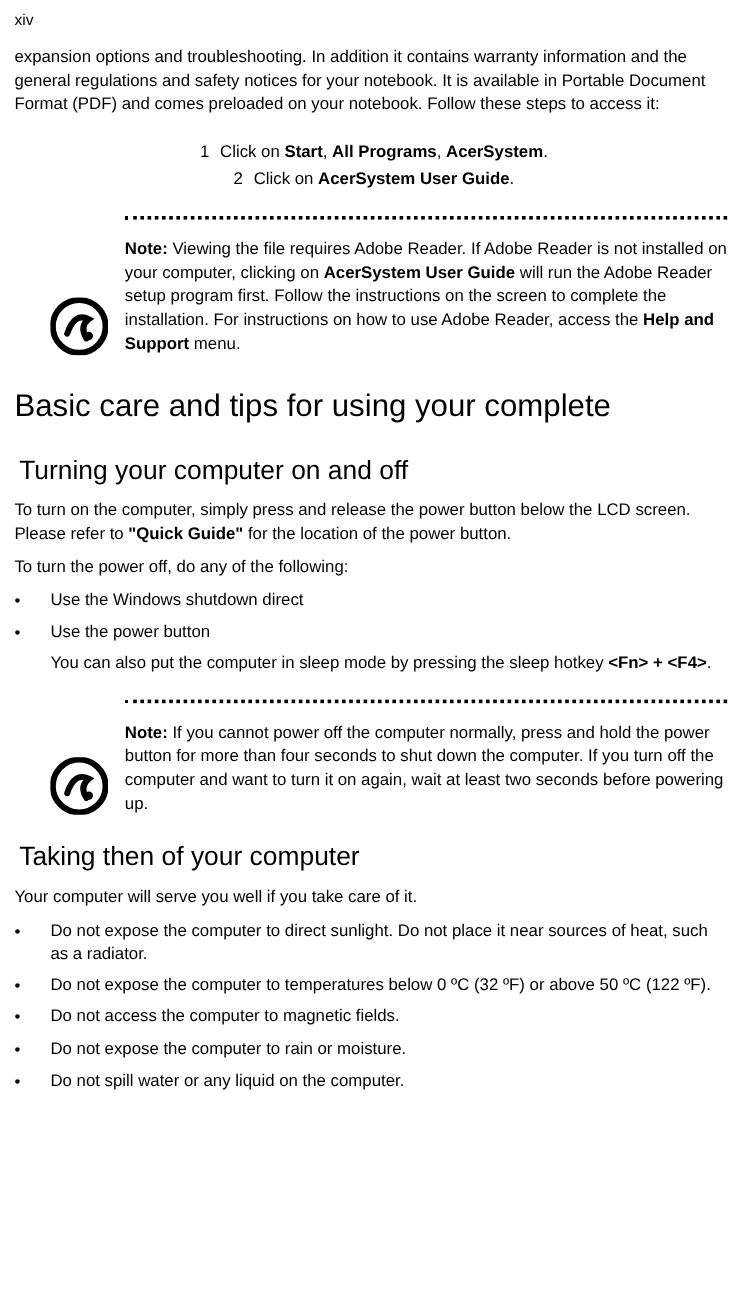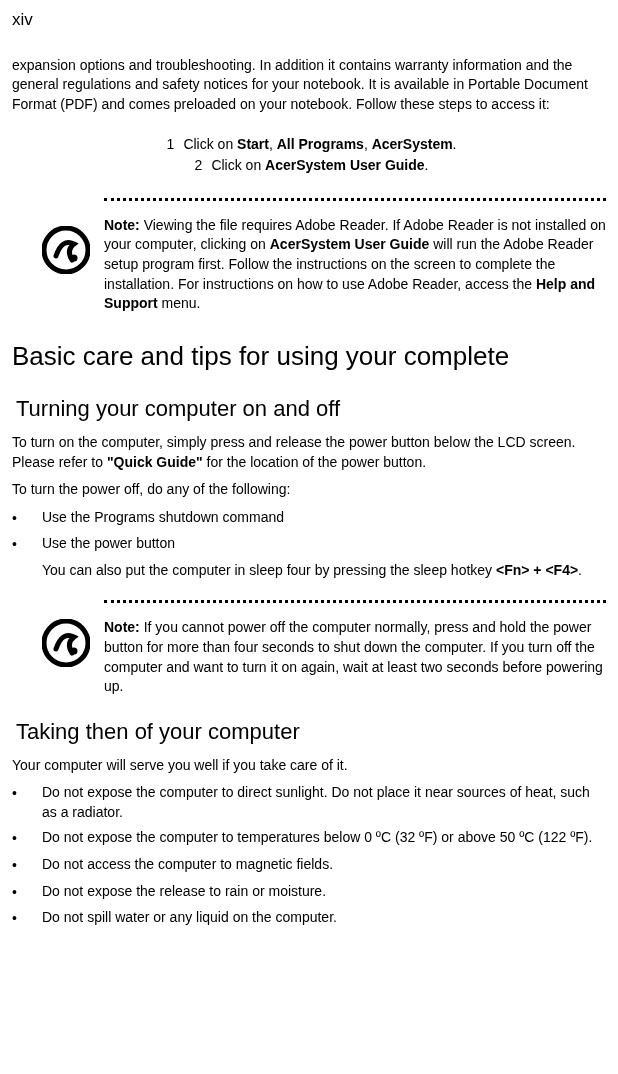--- a/index.html
+++ b/index.html
@@ -6,22 +6,22 @@
       font-family: Arial, Helvetica, sans-serif;
       font-size: 14px;
       line-height: 1.4;
       color: #000;
       margin: 0;
       padding: 8px 12px;
       width: 618px;
       box-sizing: border-box;
     }
     .page-number {
-      font-size: 17px;
-      margin-bottom: 24px;
+      font-size: 13px;
+      margin-bottom: 12px;
     }
     .intro-text {
       margin-bottom: 20px;
     }
     .numbered-list {
       list-style: none;
       padding: 0;
       margin: 0 0 10px 0;
       text-align: center;
     }
@@ -30,21 +30,21 @@
     }
     .list-num {
       display: inline-block;
       width: 18px;
     }
     .bold {
       font-weight: bold;
     }
     .note-block {
       display: flex;
-      align-items: center;
+      align-items: flex-end;
       margin: 8px 0 12px 30px;
     }
     .note-icon {
       flex-shrink: 0;
       width: 48px;
       height: 48px;
       margin-right: 14px;
     }
     .note-content {
       flex: 1;
@@ -131,33 +131,33 @@
 <div class="para">
   <span>To turn on the computer, simply press and release the power button below the LCD screen. Please refer to </span><span class="bold">"Quick Guide"</span><span> for the location of the power button.</span>
 </div>
 
 <div class="para">To turn the power off, do any of the following:</div>
 
 <ul class="bullet-list">
   <li>
     <span class="bullet">•</span>
     <div class="bullet-content">
-      <div>Use the Programs shutdown command</div>
+      <div>Use the Windows shutdown direct</div>
     </div>
   </li>
   <li>
     <span class="bullet">•</span>
     <div class="bullet-content">
       <div>Use the power button</div>
     </div>
   </li>
 </ul>
 
 <div class="sub-para">
-  <span>You can also put the computer in sleep four by pressing the sleep hotkey </span><span class="bold">&lt;Fn&gt; + &lt;F4&gt;</span><span>.</span>
+  <span>You can also put the computer in sleep mode by pressing the sleep hotkey </span><span class="bold">&lt;Fn&gt; + &lt;F4&gt;</span><span>.</span>
 </div>
 
 <div class="note-block">
   <div class="note-icon">
     <svg viewBox="0 0 48 48" width="48" height="48">
       <circle cx="24" cy="24" r="22" fill="none" stroke="#000" stroke-width="5"></circle>
       <path d="M 14 30 Q 20 12, 32 18 Q 24 24, 30 34" fill="none" stroke="#000" stroke-width="5" stroke-linecap="round"></path>
       <circle cx="32" cy="32" r="3.5" fill="#000"></circle>
     </svg>
   </div>
@@ -179,19 +179,19 @@
   <li>
     <span class="bullet">•</span>
     <div class="bullet-content">Do not expose the computer to temperatures below 0 ºC (32 ºF) or above 50 ºC (122 ºF).</div>
   </li>
   <li>
     <span class="bullet">•</span>
     <div class="bullet-content">Do not access the computer to magnetic fields.</div>
   </li>
   <li>
     <span class="bullet">•</span>
-    <div class="bullet-content">Do not expose the release to rain or moisture.</div>
+    <div class="bullet-content">Do not expose the computer to rain or moisture.</div>
   </li>
   <li>
     <span class="bullet">•</span>
     <div class="bullet-content">Do not spill water or any liquid on the computer.</div>
   </li>
 </ul>
 
 </body></html>

